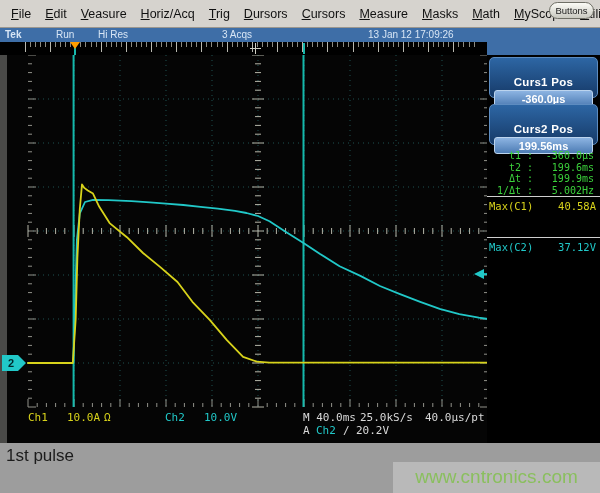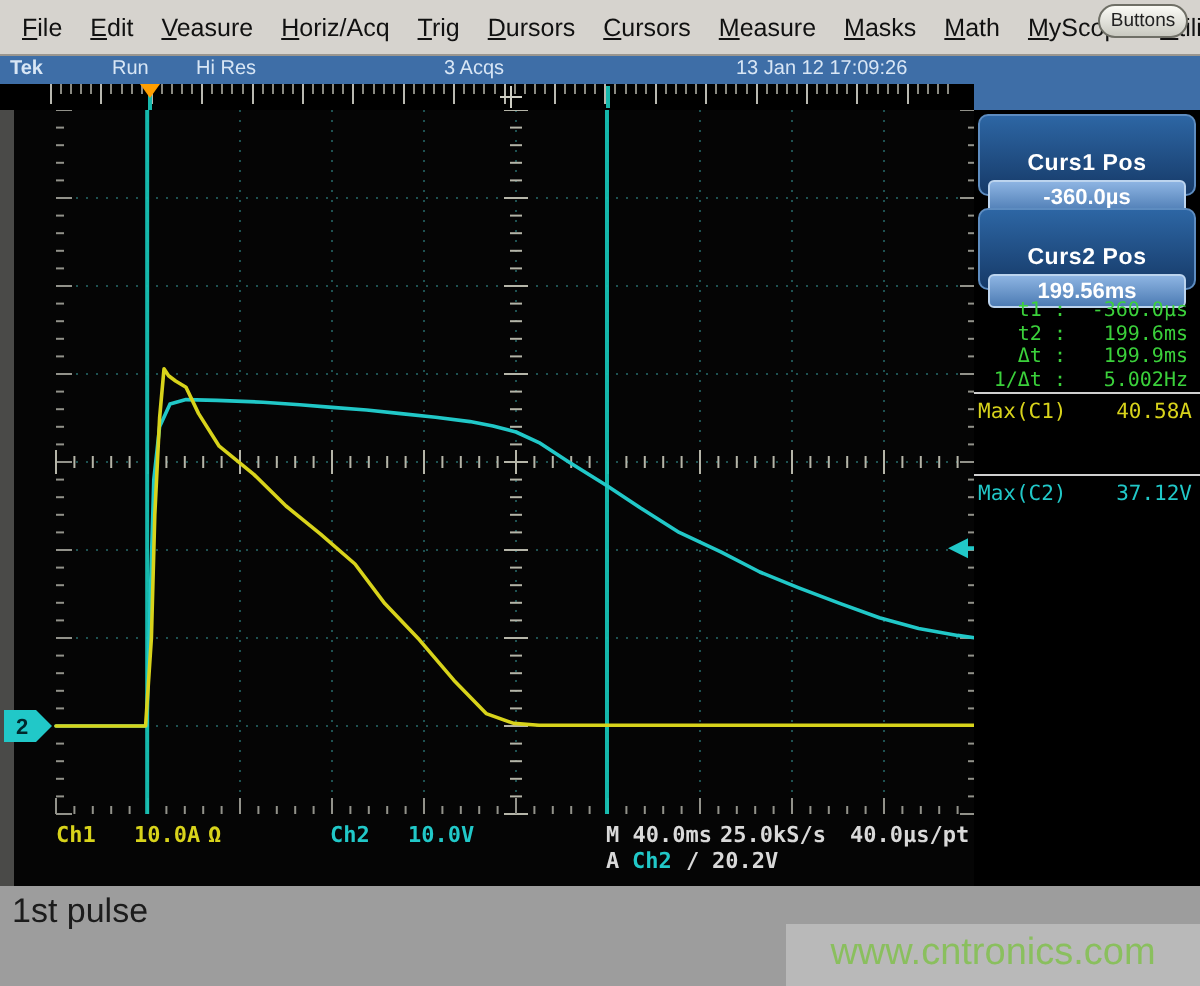--- a/index.html
+++ b/index.html
@@ -42,21 +42,21 @@
   .prev-cross-h{position:absolute;left:250px;top:6px;width:11px;height:1px;background:#cfcfc5;}
   .prev-cross-v{position:absolute;left:255px;top:1px;width:1px;height:11px;background:#cfcfc5;}
   .prev-curs2{position:absolute;left:303px;top:1px;width:2px;height:11px;background:#18b8ac;}
 
   
   .main{position:absolute;left:0;top:55px;width:600px;height:388px;background:#050505;}
   .main .edge{position:absolute;left:0;top:0;width:7px;height:388px;background:#4a4a48;}
   svg.scope{position:absolute;left:0;top:0;}
 
   
-  .ro{position:absolute;font-family:"DejaVu Sans Mono",monospace;font-size:11px;white-space:nowrap;font-weight:bold;}
+  .ro{position:absolute;font-family:"DejaVu Sans Mono",monospace;font-size:11px;white-space:nowrap;}
   .yel{color:#d8d31b;} .cyn{color:#21c8c8;} .wht{color:#d9d9d9;}
   .row1{top:356px;} .row2{top:369px;}
 
   
   .rpanel{position:absolute;left:487px;top:0px;width:113px;height:388px;background:#000;}
   .curs-box{position:absolute;left:2px;width:109px;height:41px;border:1px solid #5d8cc0;
             border-radius:5px;background:linear-gradient(#2d66a4,#163a68);padding:18px 4px;}
   .curs-title{font-size:11.5px;font-weight:bold;color:#fff;text-align:center;letter-spacing:.3px;}
   .curs-value{margin-top:2px;height:17px;border:1px solid #bcd4ee;border-radius:3px;
               background:linear-gradient(#8db4e2,#4d7cb4);color:#fff;font-weight:bold;

